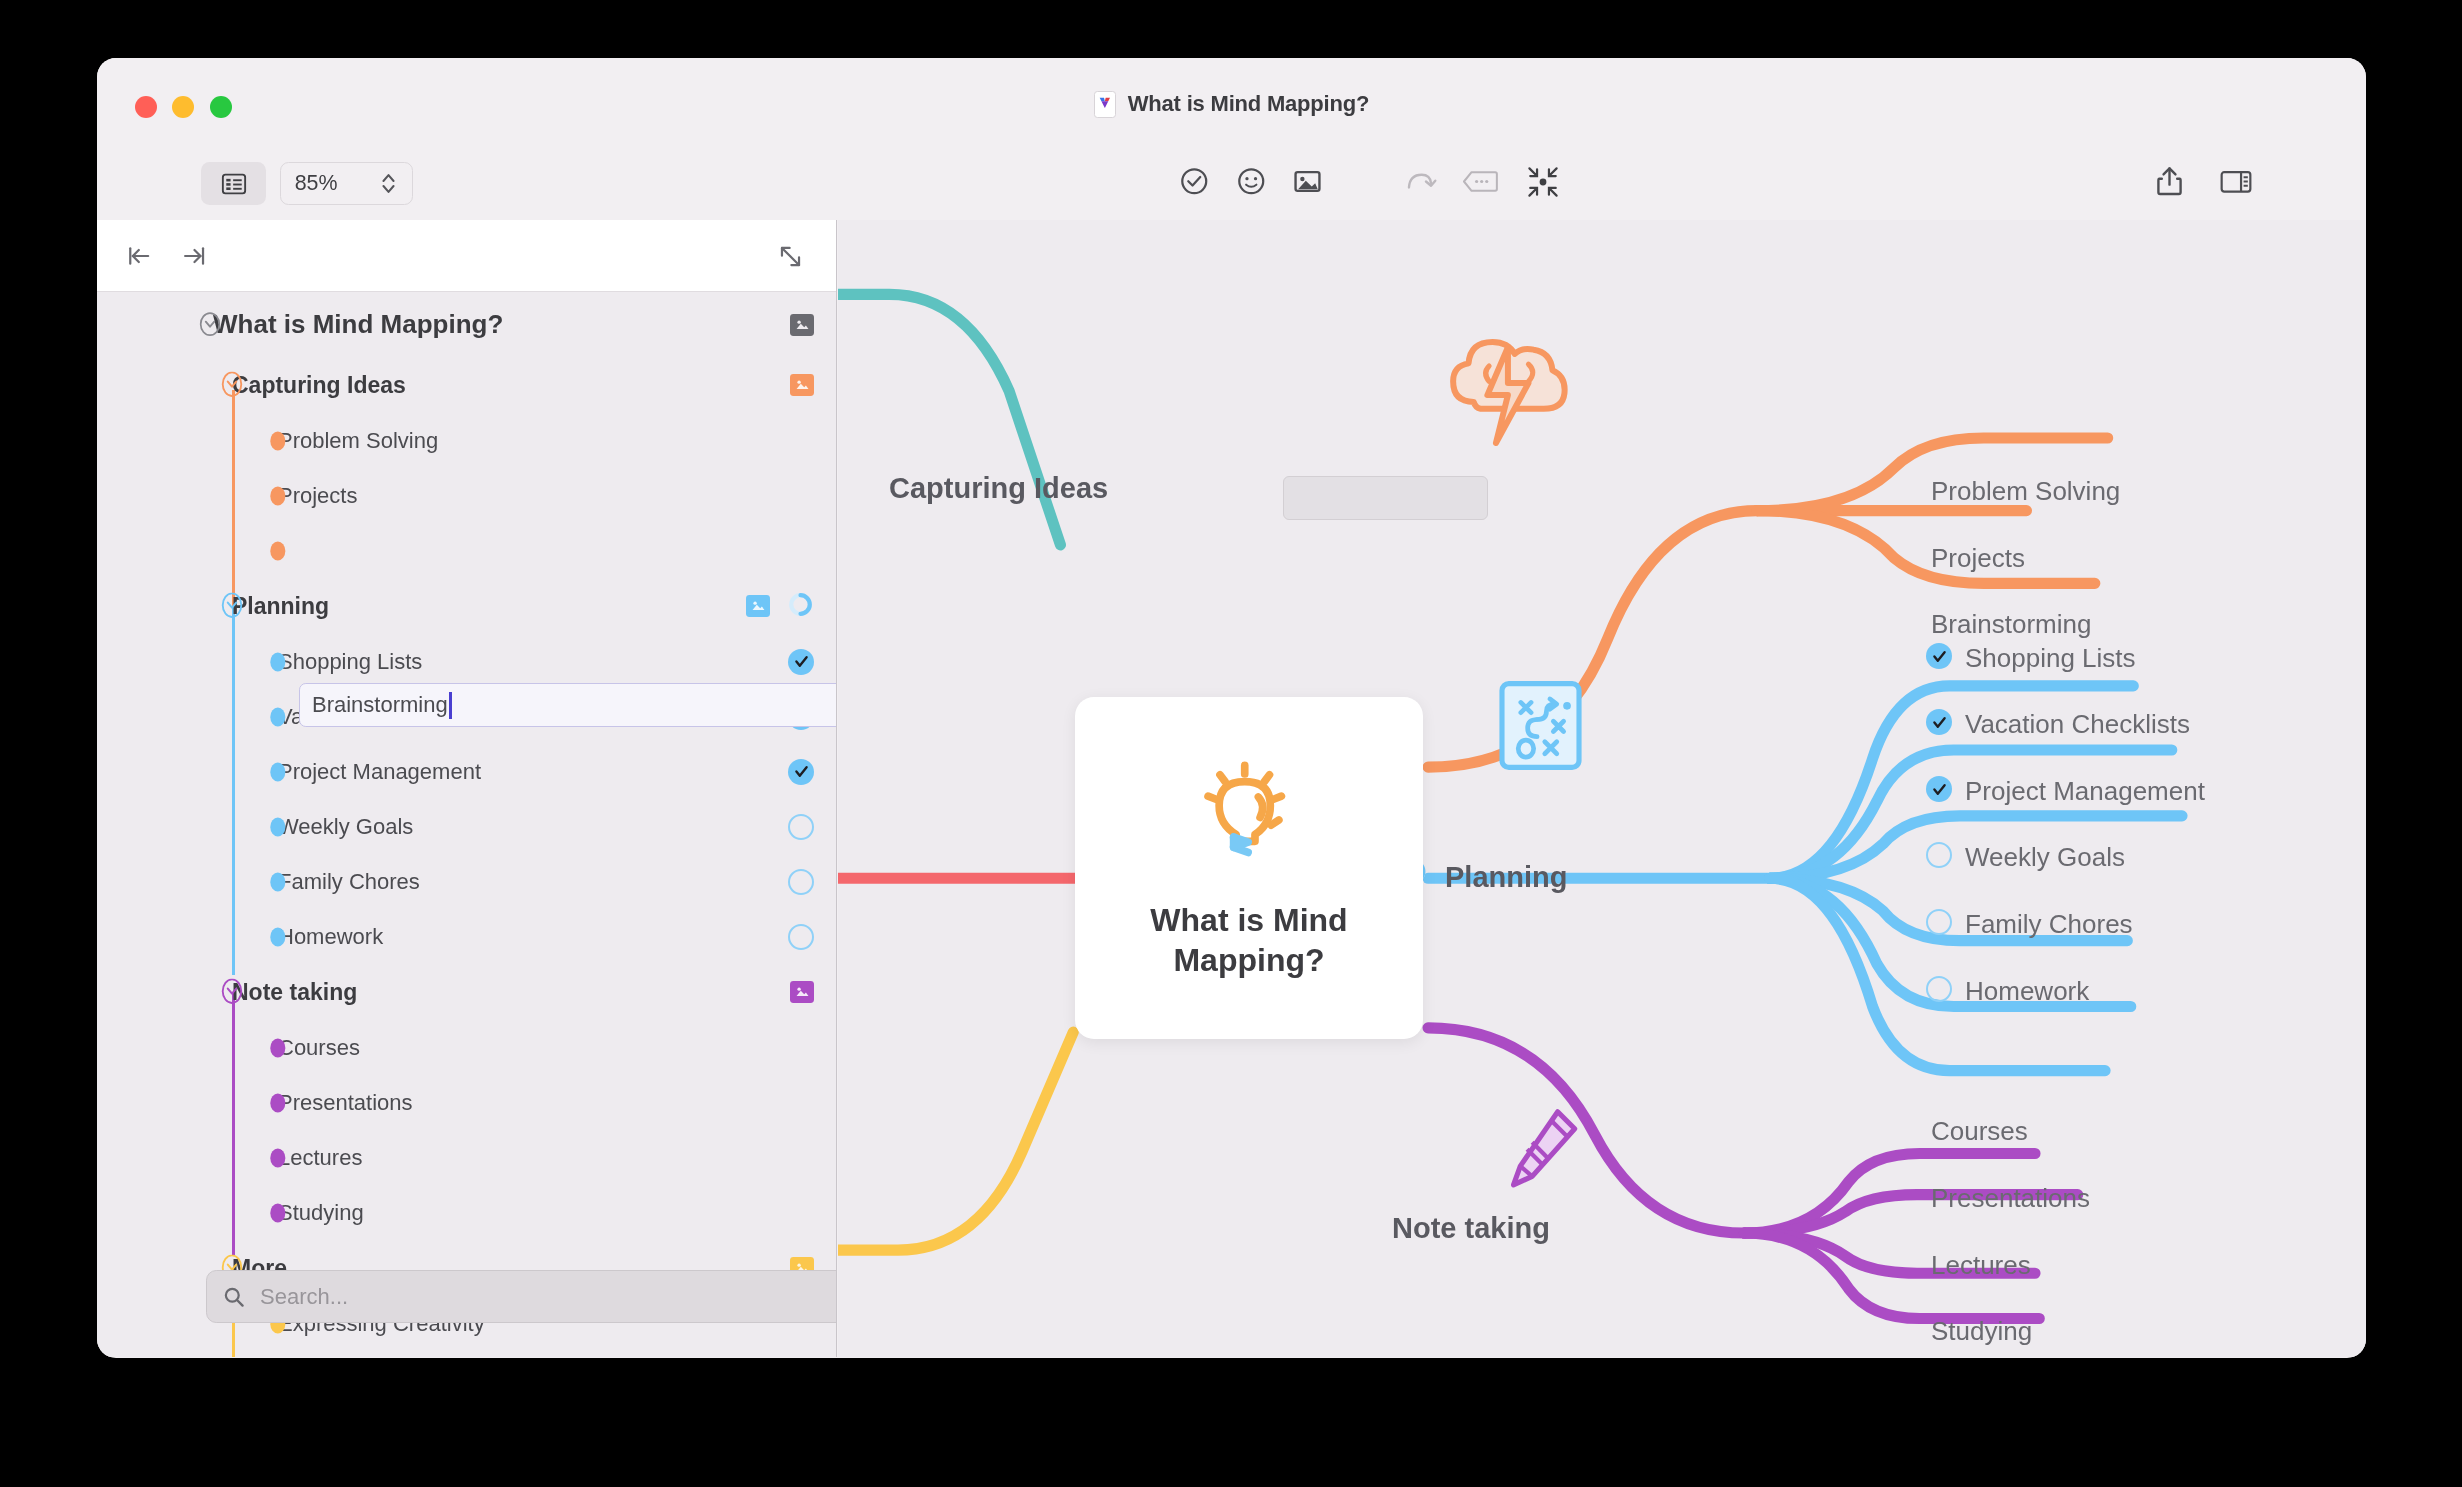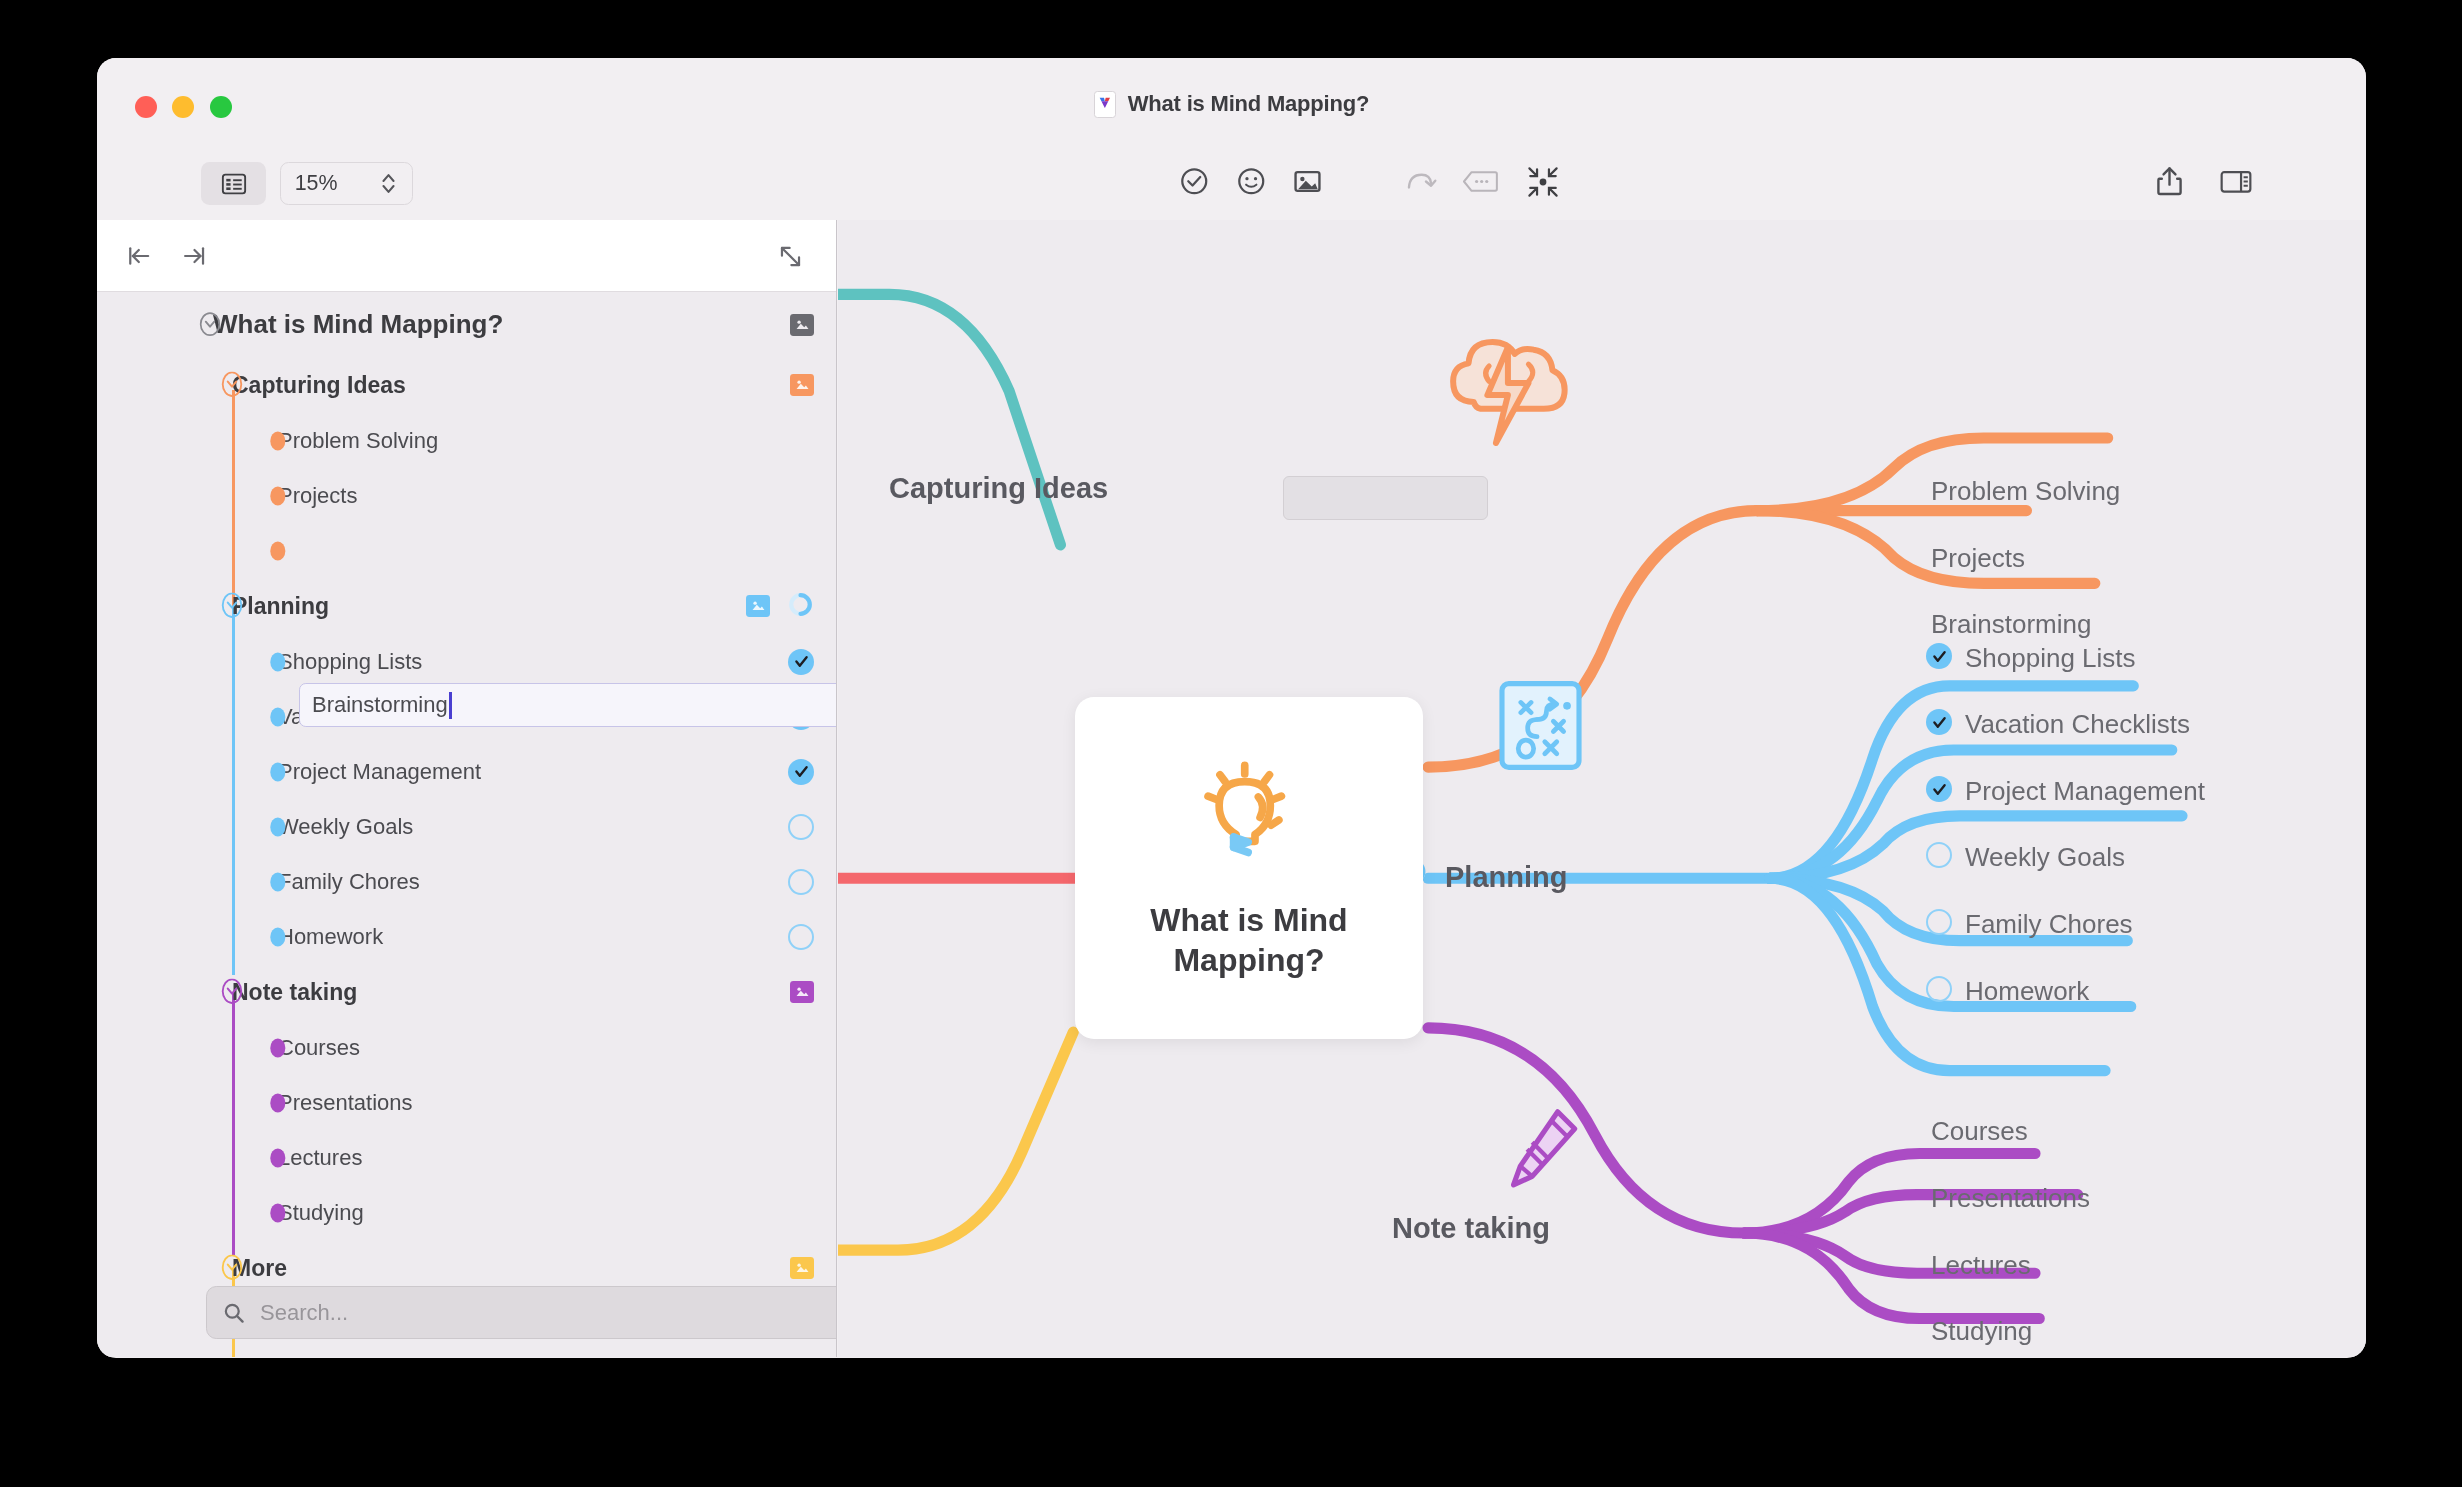--- a/index.html
+++ b/index.html
@@ -128,21 +128,21 @@
     position:absolute; left:202px; top:463px;
     width:564px; height:44px;
     background:#f6f5fb; border:1.7px solid #c7c4e8; border-radius:6.8px;
     display:flex; align-items:center; padding-left:12px;
   }
   #edit-text { font-size:22px; color:#4b4b50; }
   #edit-caret { width:2.6px; height:27px; background:#4a3fd0; margin-left:1.7px; }
 
   
   #searchbar {
-    position:absolute; left:109px; bottom:18px;
+    position:absolute; left:109px; bottom:34px;
     width:693px; height:53px;
     background:#dedade; border:0.9px solid #ccc8cc; border-radius:10.3px;
     display:flex; align-items:center; padding:0 15.4px;
   }
   #search-placeholder { font-size:22px; color:#98959a; margin-left:13.7px; flex:1; }
 
   
   #canvas {
     position:absolute; left:741px; top:162px;
     width:1528px; height:1137px;
@@ -211,21 +211,21 @@
         <rect x="6" y="8" width="5" height="3" fill="#3f3f43"></rect>
         <rect x="6" y="13" width="5" height="3" fill="#3f3f43"></rect>
         <rect x="6" y="18" width="5" height="3" fill="#3f3f43"></rect>
         <rect x="14" y="8.5" width="10" height="2.2" fill="#3f3f43"></rect>
         <rect x="14" y="13.5" width="10" height="2.2" fill="#3f3f43"></rect>
         <rect x="14" y="18.5" width="10" height="2.2" fill="#3f3f43"></rect>
       </svg>
     </div>
 
     <div id="zoom-stepper">
-      <span id="zoom-value">15%</span>
+      <span id="zoom-value">85%</span>
       <svg width="19" height="27" viewBox="0 0 22 32">
         <polyline points="5,13 11,6 17,13" fill="none" stroke="#55555a" stroke-width="2.4" stroke-linecap="round" stroke-linejoin="round"></polyline>
         <polyline points="5,19 11,26 17,19" fill="none" stroke="#55555a" stroke-width="2.4" stroke-linecap="round" stroke-linejoin="round"></polyline>
       </svg>
     </div>
 
     <div class="tbtn" style="left:1072px">
       <svg width="32.5" height="32.5" viewBox="0 0 38 38">
         <circle cx="19" cy="19" r="14" fill="none" stroke="#4e4e53" stroke-width="2.6"></circle>
         <polyline points="12,19 17,24 26,14" fill="none" stroke="#4e4e53" stroke-width="2.6" stroke-linecap="round" stroke-linejoin="round"></polyline>

